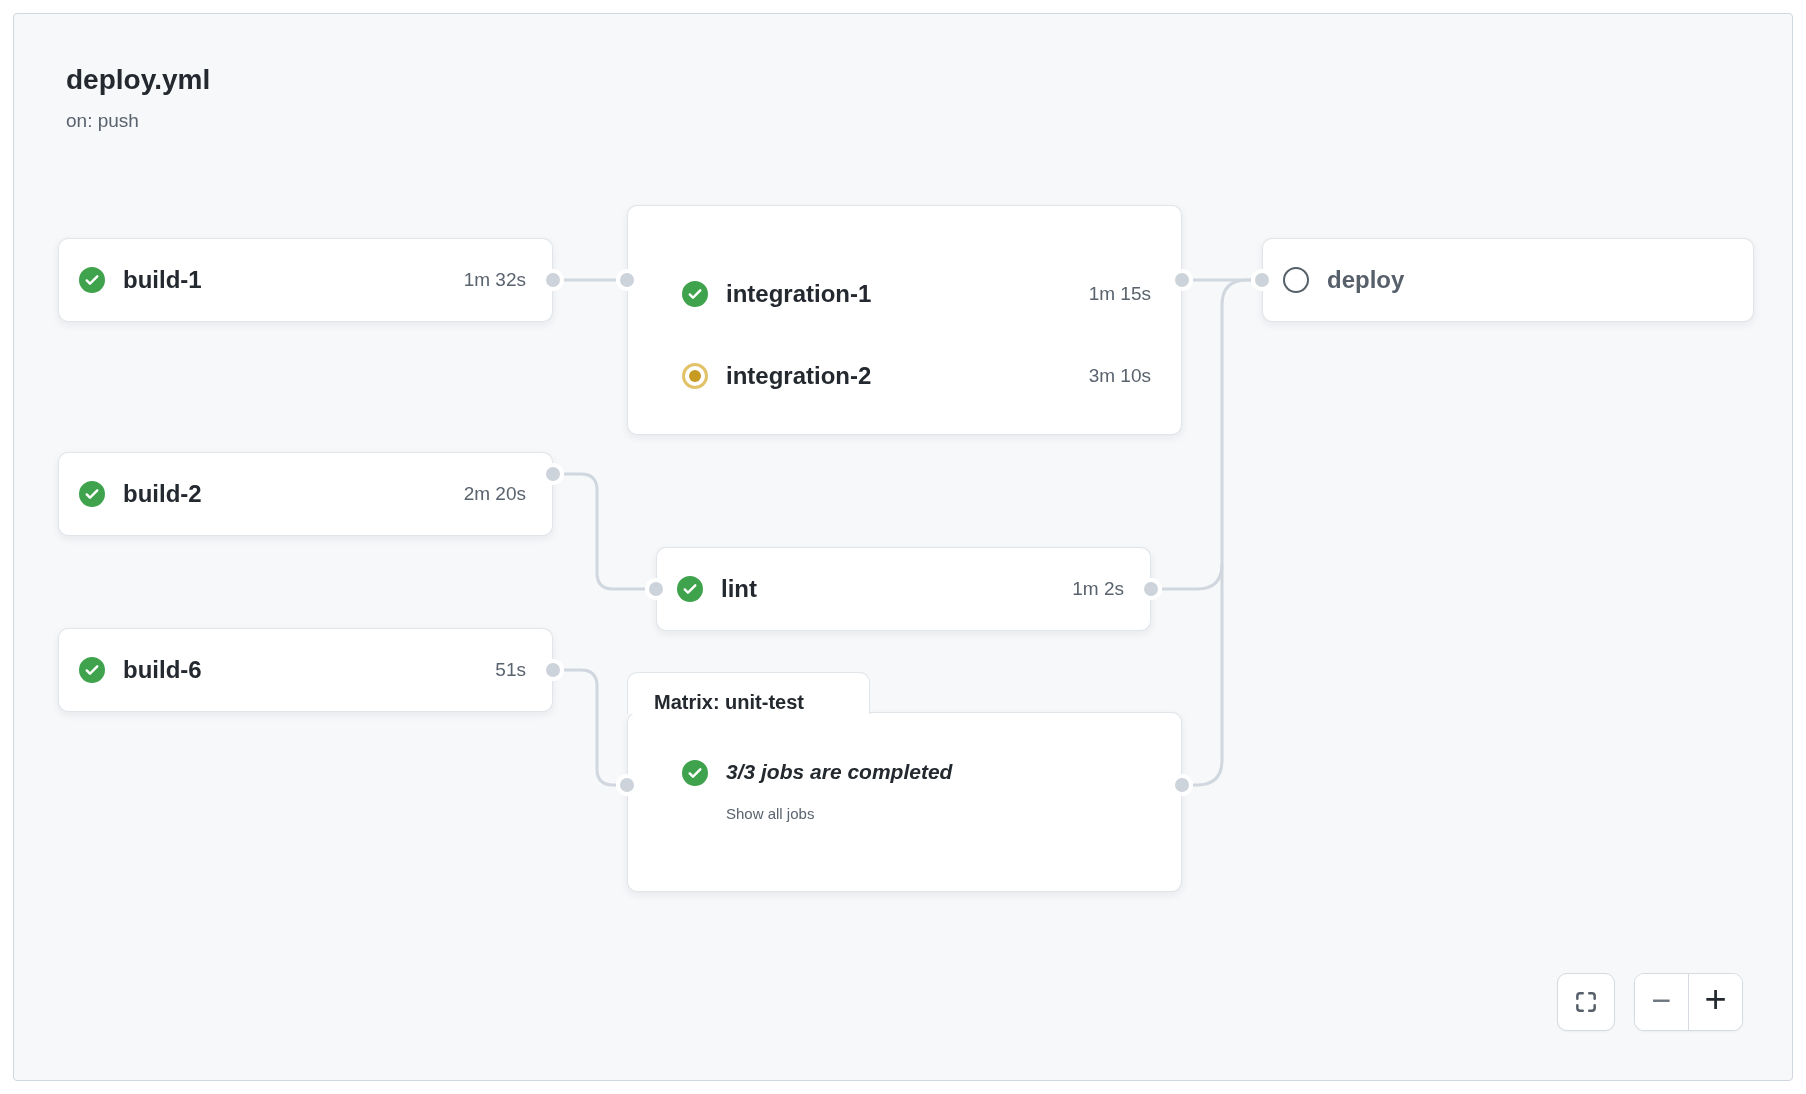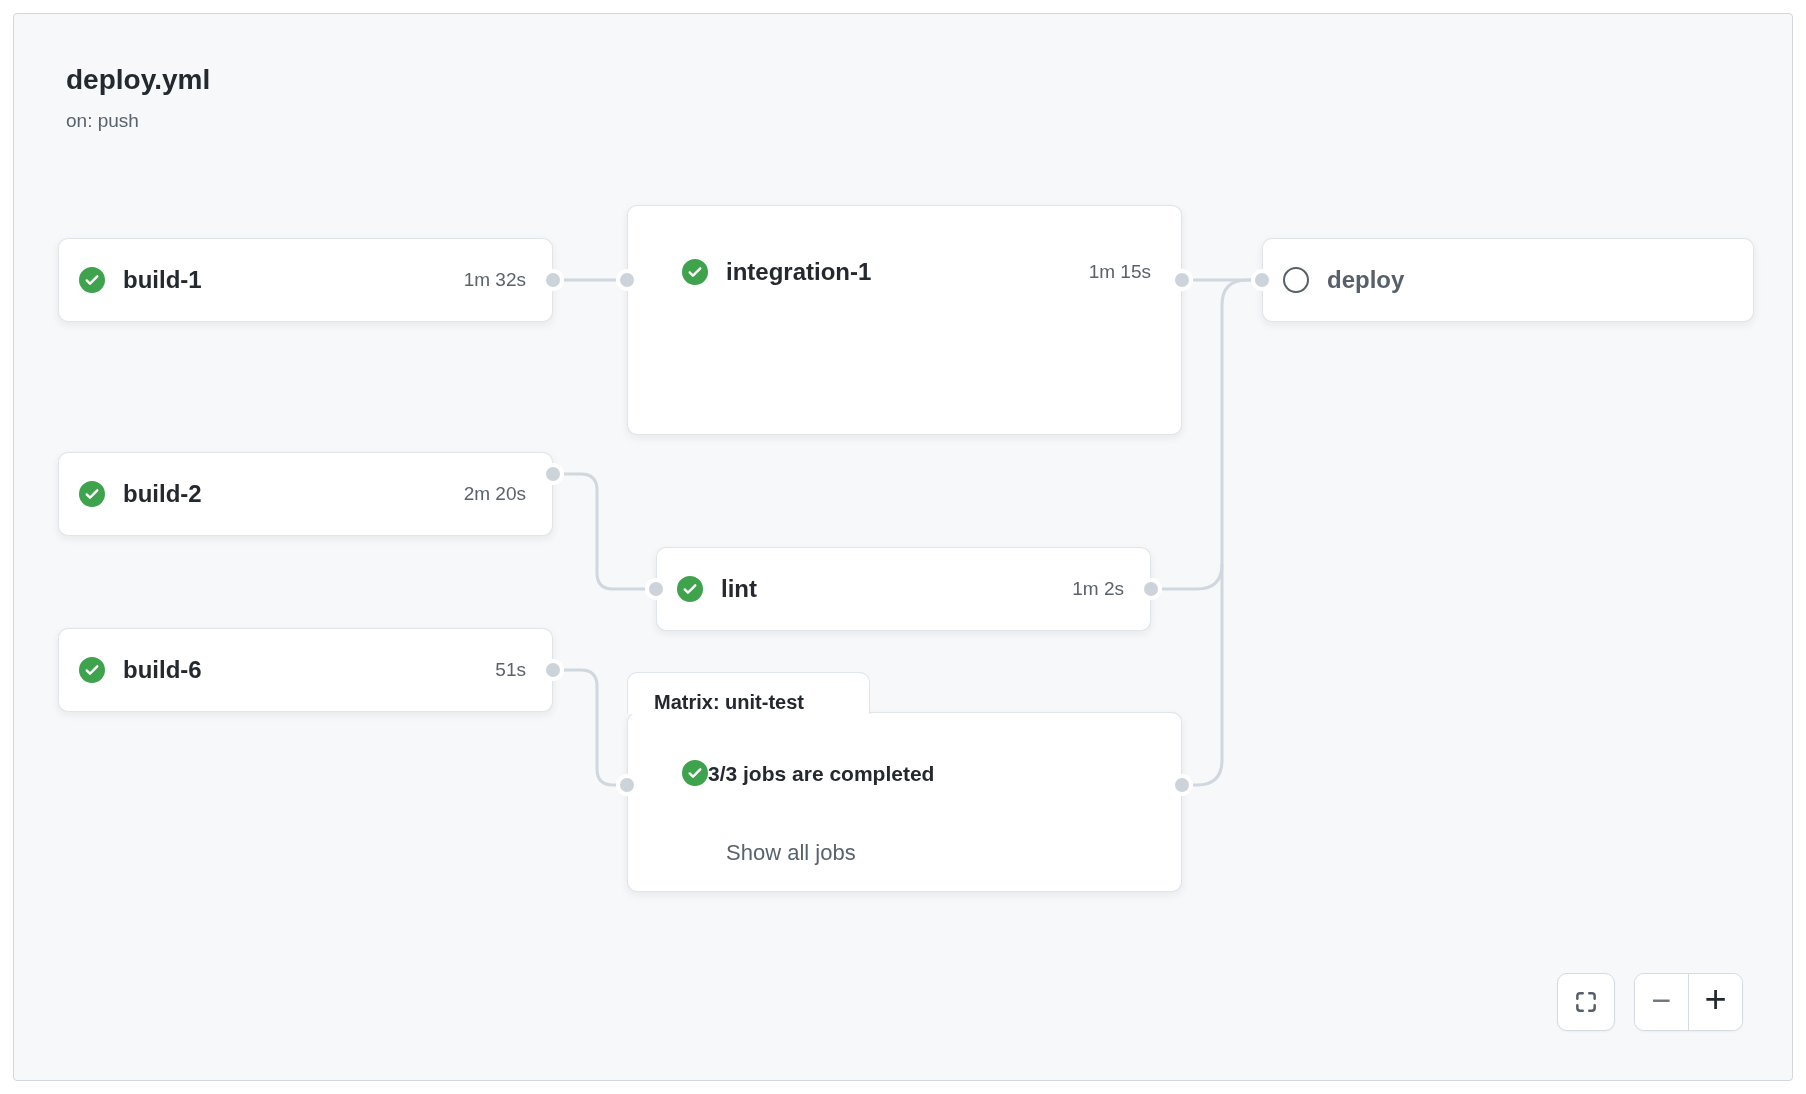--- a/index.html
+++ b/index.html
@@ -30,42 +30,42 @@
     border:1px solid rgba(208,215,222,.65);
     border-radius:10px;
     box-shadow:0 3px 8px rgba(31,35,40,.07);
     z-index:1;
   }
   .job-row{display:flex;align-items:center;height:100%;padding:0 26px 0 20px;gap:18px;}
   .job-name{font-size:24px;font-weight:600;color:var(--text-primary);white-space:nowrap;}
   .job-duration{margin-left:auto;font-size:19px;color:var(--text-muted);white-space:nowrap;}
 
   .group-row{display:flex;align-items:center;height:82px;padding:0 30px 0 54px;gap:18px;}
-  .group-pad{padding-top:25px;}
+  .group-pad{padding-top:47px;}
 
   .icon-check{width:26px;height:26px;flex:0 0 26px;display:block;color:var(--success);}
   .icon-progress{width:26px;height:26px;flex:0 0 26px;border-radius:50%;
     border:3px solid var(--progress-ring);background:#fff;
     display:flex;align-items:center;justify-content:center;}
   .icon-progress .dot{width:12px;height:12px;border-radius:50%;background:var(--progress-dot);}
   .icon-pending{width:26px;height:26px;flex:0 0 26px;border-radius:50%;
     border:2.5px solid var(--pending);background:transparent;}
 
   
   .matrix-tab{
     position:absolute;left:627px;top:672px;width:243px;height:42px;z-index:2;
     background:var(--card-bg);border:1px solid rgba(208,215,222,.65);border-bottom:none;
     border-radius:10px 10px 0 0;
     display:flex;align-items:flex-end;padding:0 26px;
     font-size:20px;font-weight:600;color:var(--text-primary);
   }
   .matrix-body{left:627px;top:712px;width:555px;height:180px;}
-  .matrix-summary-row{display:flex;align-items:flex-end;padding:47px 30px 0 54px;}
+  .matrix-summary-row{display:flex;align-items:flex-start;padding:47px 30px 0 54px;gap:18px;font-style:italic;}
   .matrix-summary{font-size:21px;font-weight:600;color:var(--text-primary);}
-  .matrix-link{position:absolute;left:98px;top:92px;font-size:22px;color:var(--text-muted);cursor:pointer;margin-top:35px;}
+  .matrix-link{position:absolute;left:98px;top:92px;font-size:15px;color:var(--text-muted);cursor:pointer;}
 
   svg.wires{position:absolute;left:0;top:0;width:1806px;height:1094px;z-index:5;pointer-events:none;}
 
   
   .ctl-btn{
     position:absolute;background:#fff;border:1px solid #d5dbe1;border-radius:10px;
     box-shadow:0 1px 2px rgba(31,35,40,.05);
     display:flex;align-items:center;justify-content:center;cursor:pointer;z-index:6;
   }
   .fullscreen-btn{left:1557px;top:973px;width:58px;height:58px;}
@@ -118,20 +118,27 @@
   </div>
 </div>
 
 <div class="card group-pad" style="left:627px;top:205px;width:555px;height:230px;">
   <div class="group-row">
     <svg class="icon-check" viewBox="0 0 16 16">
       <path fill="currentColor" d="M8 16A8 8 0 1 1 8 0a8 8 0 0 1 0 16Zm3.78-9.72a.75.75 0 0 0-1.06-1.06L6.75 9.19 5.28 7.72a.75.75 0 0 0-1.06 1.06l2 2a.75.75 0 0 0 1.06 0Z"></path>
     </svg>
     <span class="job-name">integration-1</span>
     <span class="job-duration">1m 15s</span>
+  </div>
+  <div class="group-row">
+    <span class="icon-progress">
+        <span class="dot"></span>
+      </span>
+    <span class="job-name">integration-2</span>
+    <span class="job-duration">3m 10s</span>
   </div>
 </div>
 
 <div class="card" style="left:656px;top:547px;width:495px;height:84px;">
   <div class="job-row">
     <svg class="icon-check" viewBox="0 0 16 16">
       <path fill="currentColor" d="M8 16A8 8 0 1 1 8 0a8 8 0 0 1 0 16Zm3.78-9.72a.75.75 0 0 0-1.06-1.06L6.75 9.19 5.28 7.72a.75.75 0 0 0-1.06 1.06l2 2a.75.75 0 0 0 1.06 0Z"></path>
     </svg>
     <span class="job-name">lint</span>
     <span class="job-duration">1m 2s</span>

